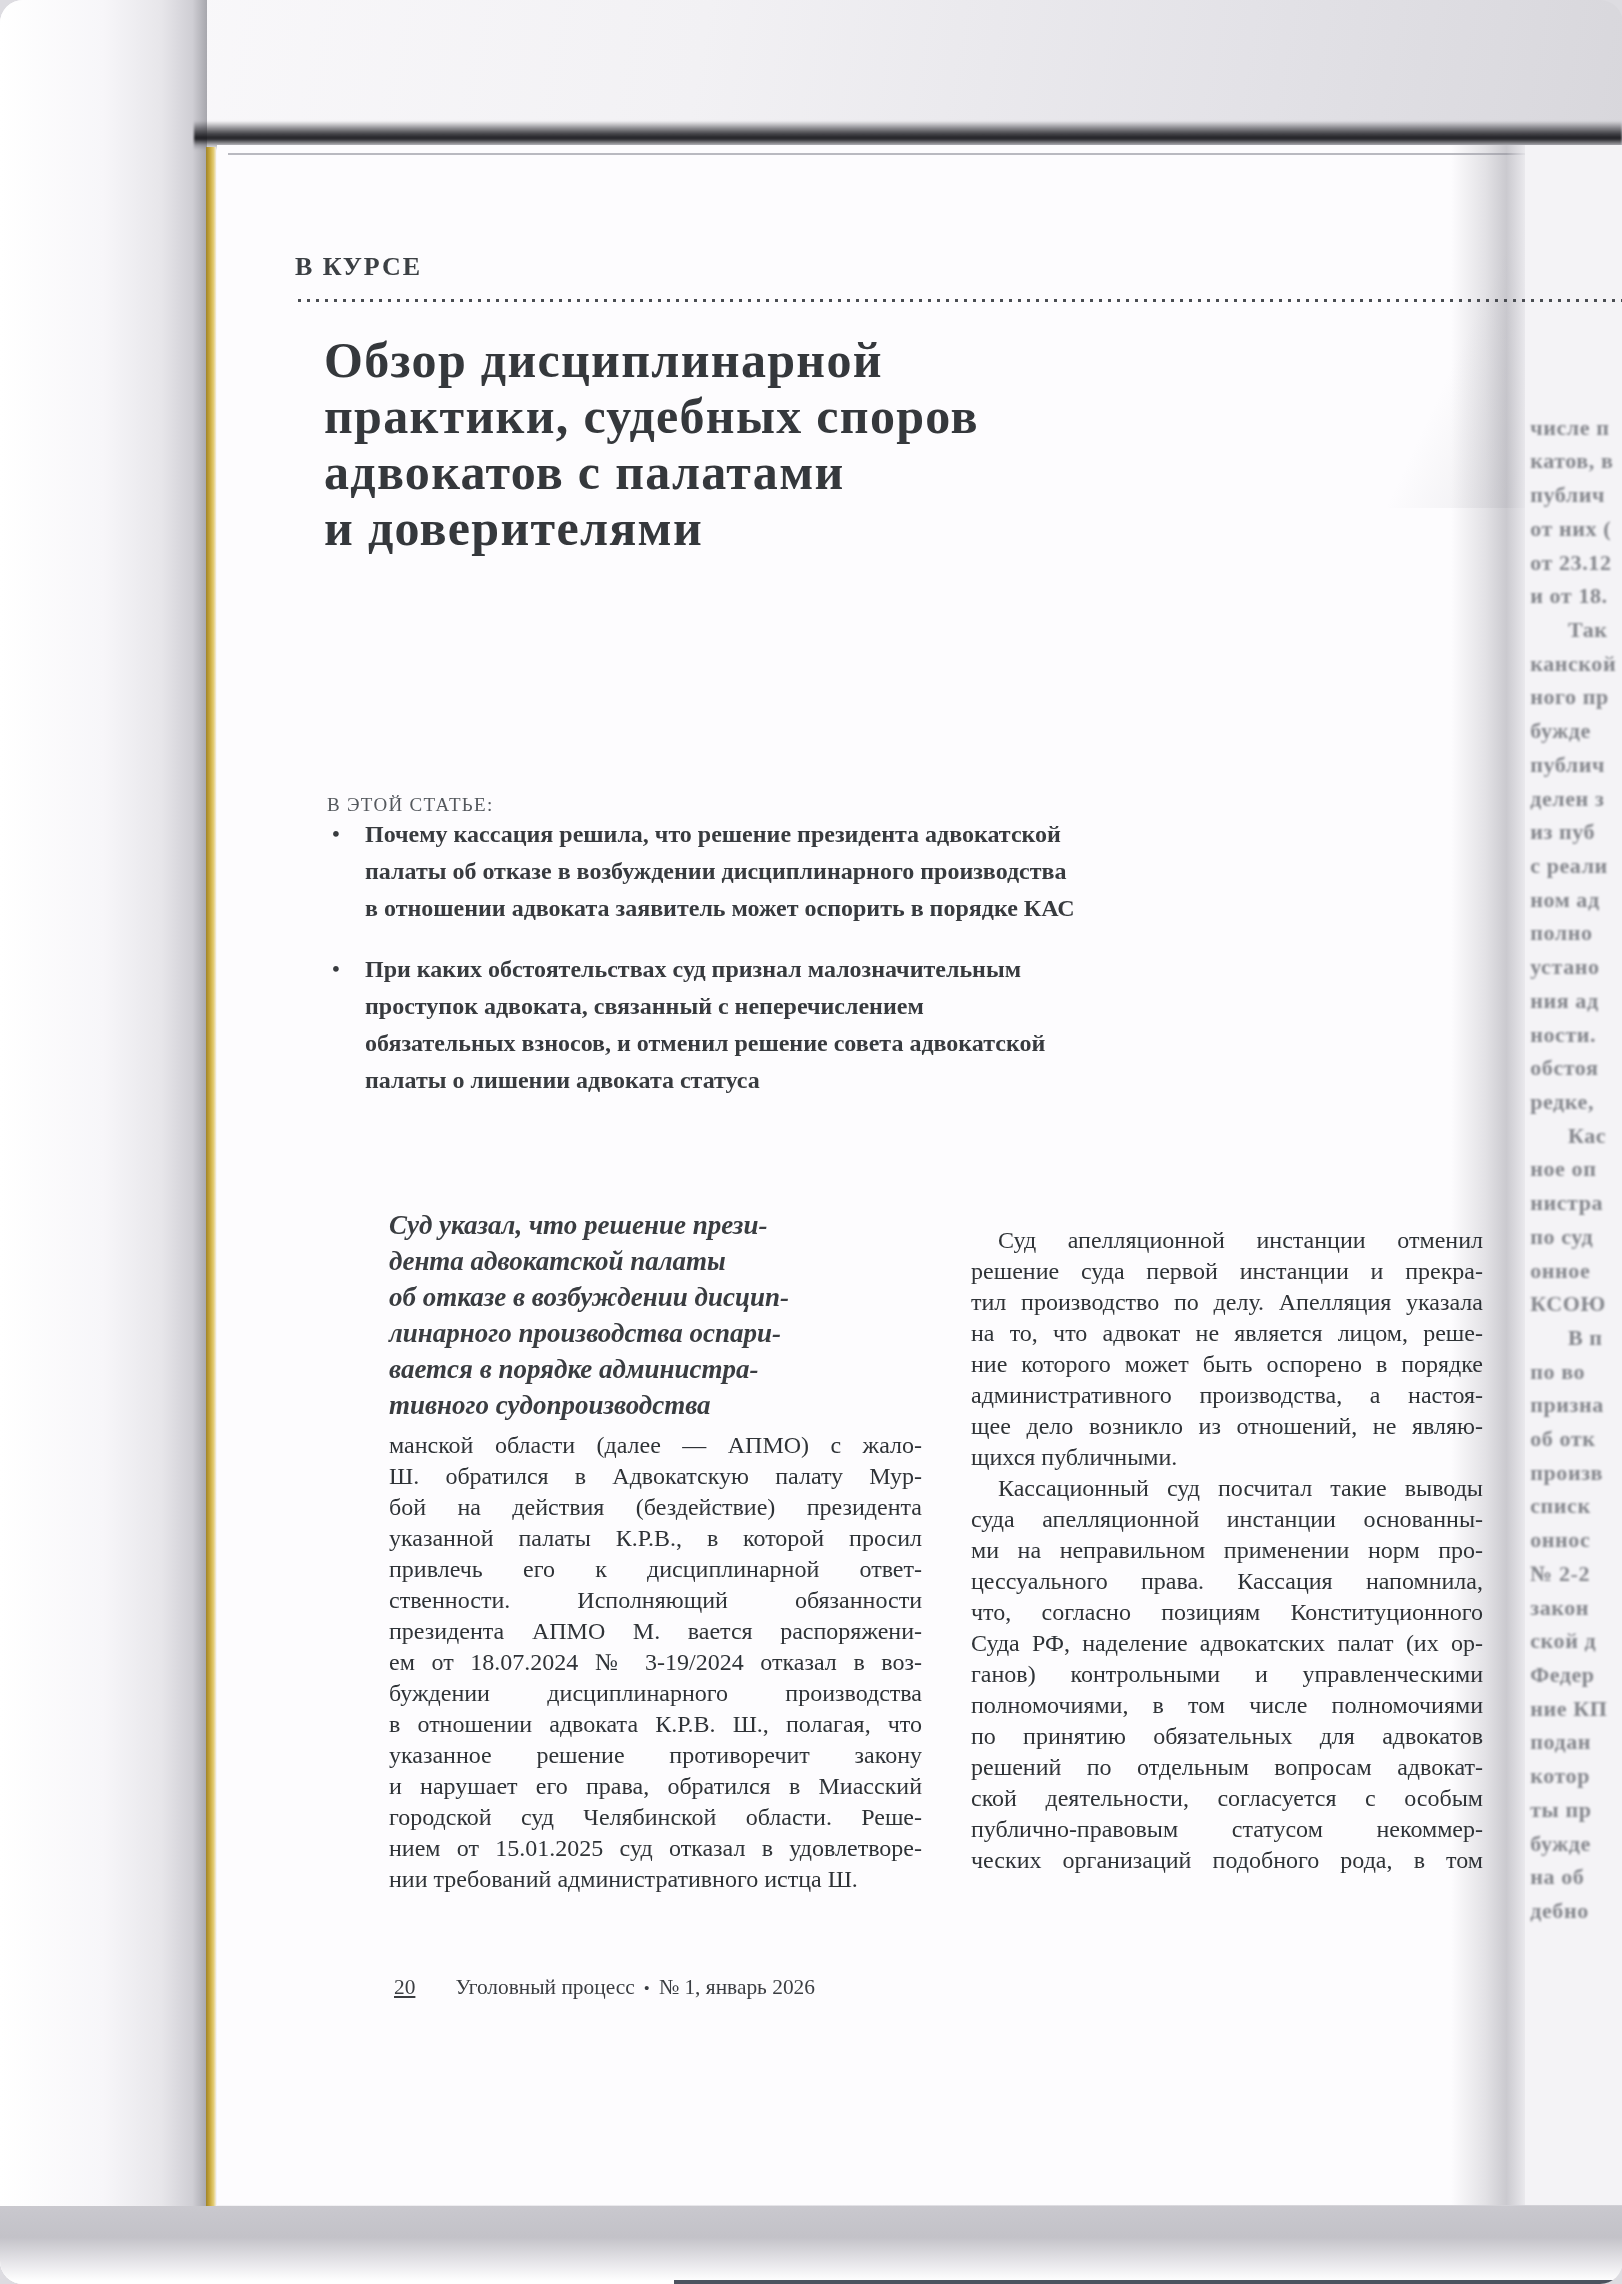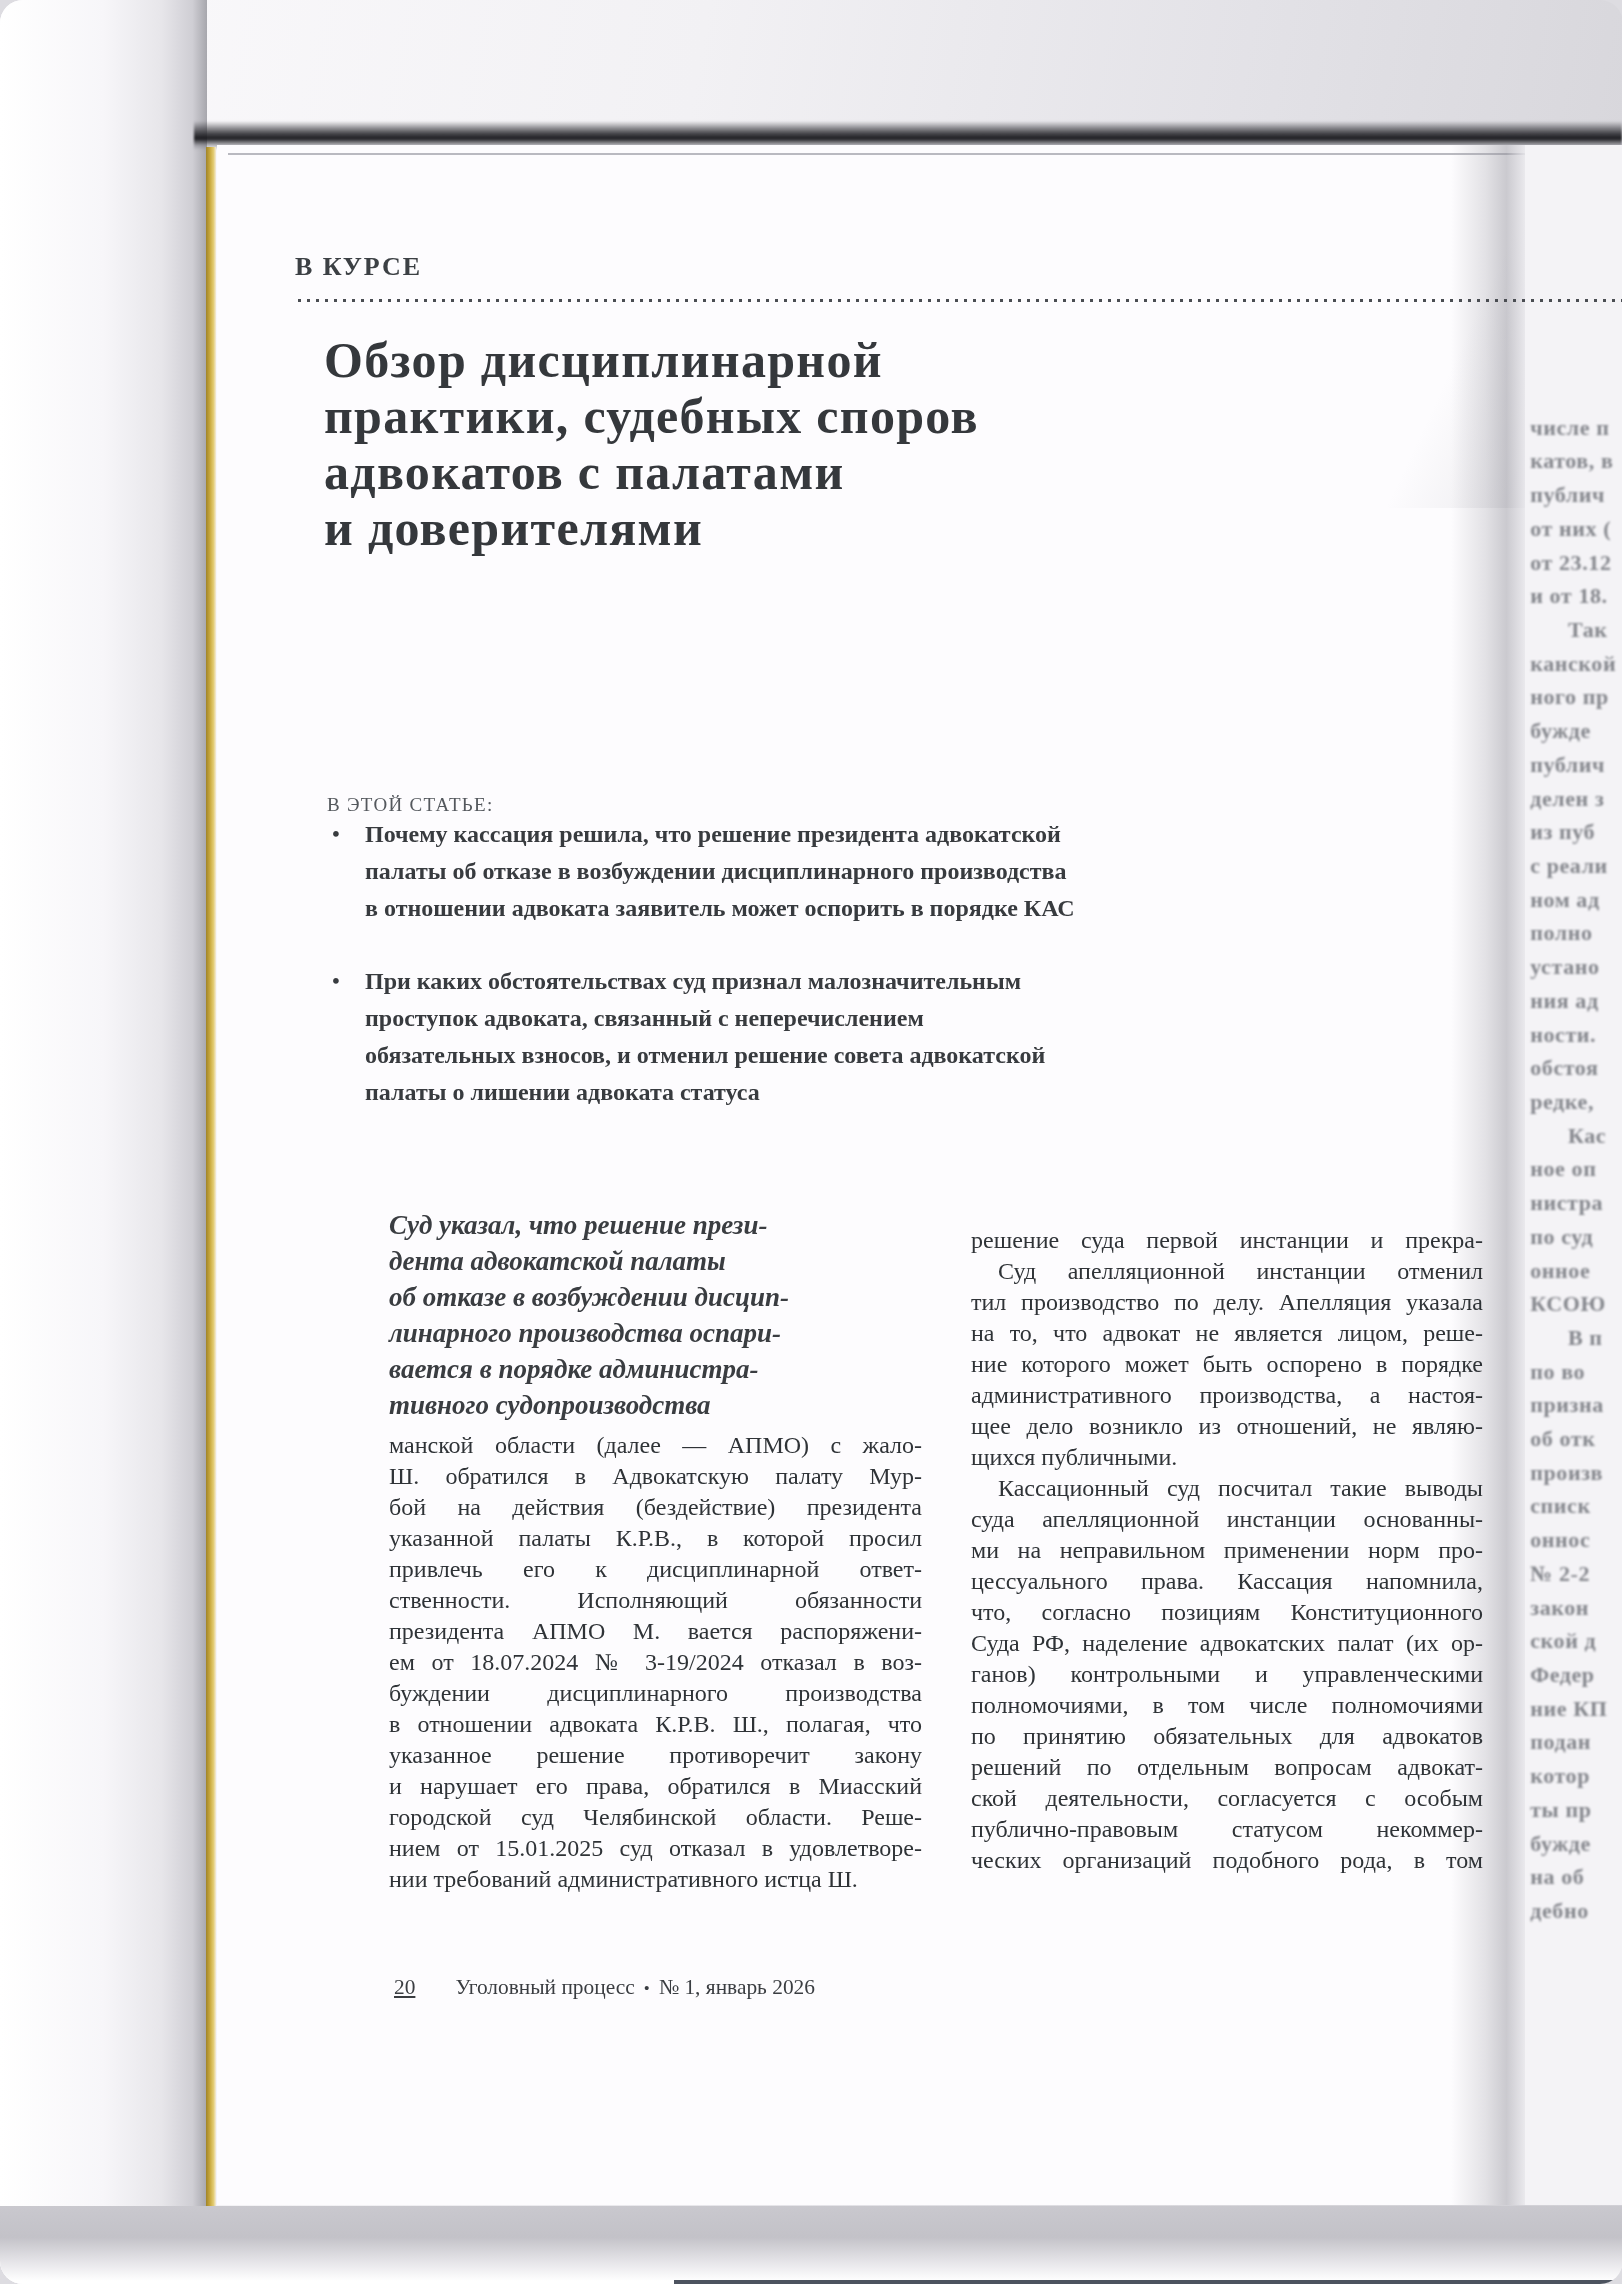--- a/index.html
+++ b/index.html
@@ -36,21 +36,21 @@
   .kicker{position:absolute;left:295px;top:252px;font-size:26px;font-weight:700;letter-spacing:1.9px;color:#3c4044;}
   .dots{position:absolute;left:295px;top:298px;width:1328px;height:5.2px;
     background-image:radial-gradient(circle,#4a4d52 1.7px,rgba(0,0,0,0) 2px);
     background-size:9px 5.2px;background-repeat:repeat-x;}
   .title{position:absolute;left:324px;top:332px;width:1141px;font-size:50px;line-height:56px;
     font-weight:700;letter-spacing:1.3px;color:#35383c;white-space:pre-line;}
   .in-article{position:absolute;left:327px;top:764px;font-size:19px;letter-spacing:1.3px;color:#54585d;margin-top:30px;}
   .bullets{position:absolute;left:327px;top:816px;width:1063px;list-style:none;margin:0;padding:0;}
   .bullets li{position:relative;padding-left:38px;font-size:24px;line-height:37px;font-weight:700;
     color:#383b3f;white-space:pre-line;}
-  .bullets li + li{margin-top:36px;}
+  .bullets li + li{margin-top:24px;}
   .bullets li::before{content:"\2022";position:absolute;left:5.2px;top:0;font-size:21px;color:#383b3f;}
 
   .col-left{position:absolute;left:389px;top:1207px;width:533px;}
   .col-head{font-style:italic;font-weight:700;font-size:27px;line-height:36px;color:#3a3d41;
     white-space:pre-line;margin:0 0 6.5px 0;}
   .col-right{position:absolute;left:971px;top:1225px;width:512px;}
   .bline{font-size:24px;line-height:31px;color:#2f3337;text-align:justify;text-align-last:justify;}
   .bline.last{text-align-last:left;}
   .bline.ind{text-indent:27px;}
 
@@ -159,22 +159,22 @@
         <div class="bline">в отношении адвоката К.Р.В. Ш., полагая, что</div>
         <div class="bline">указанное решение противоречит закону</div>
         <div class="bline">и нарушает его права, обратился в Миасский</div>
         <div class="bline">городской суд Челябинской области. Реше-</div>
         <div class="bline">нием от 15.01.2025 суд отказал в удовлетворе-</div>
         <div class="bline last">нии требований административного истца Ш.</div>
       </div>
   </div>
 
   <div class="col-right">
+      <div class="bline ind">Суд апелляционной инстанции отменил</div>
       <div class="bline">решение суда первой инстанции и прекра-</div>
-      <div class="bline ind">Суд апелляционной инстанции отменил</div>
       <div class="bline">тил производство по делу. Апелляция указала</div>
       <div class="bline">на то, что адвокат не является лицом, реше-</div>
       <div class="bline">ние которого может быть оспорено в порядке</div>
       <div class="bline">административного производства, а настоя-</div>
       <div class="bline">щее дело возникло из отношений, не являю-</div>
       <div class="bline last">щихся публичными.</div>
       <div class="bline ind">Кассационный суд посчитал такие выводы</div>
       <div class="bline">суда апелляционной инстанции основанны-</div>
       <div class="bline">ми на неправильном применении норм про-</div>
       <div class="bline">цессуального права. Кассация напомнила,</div>

